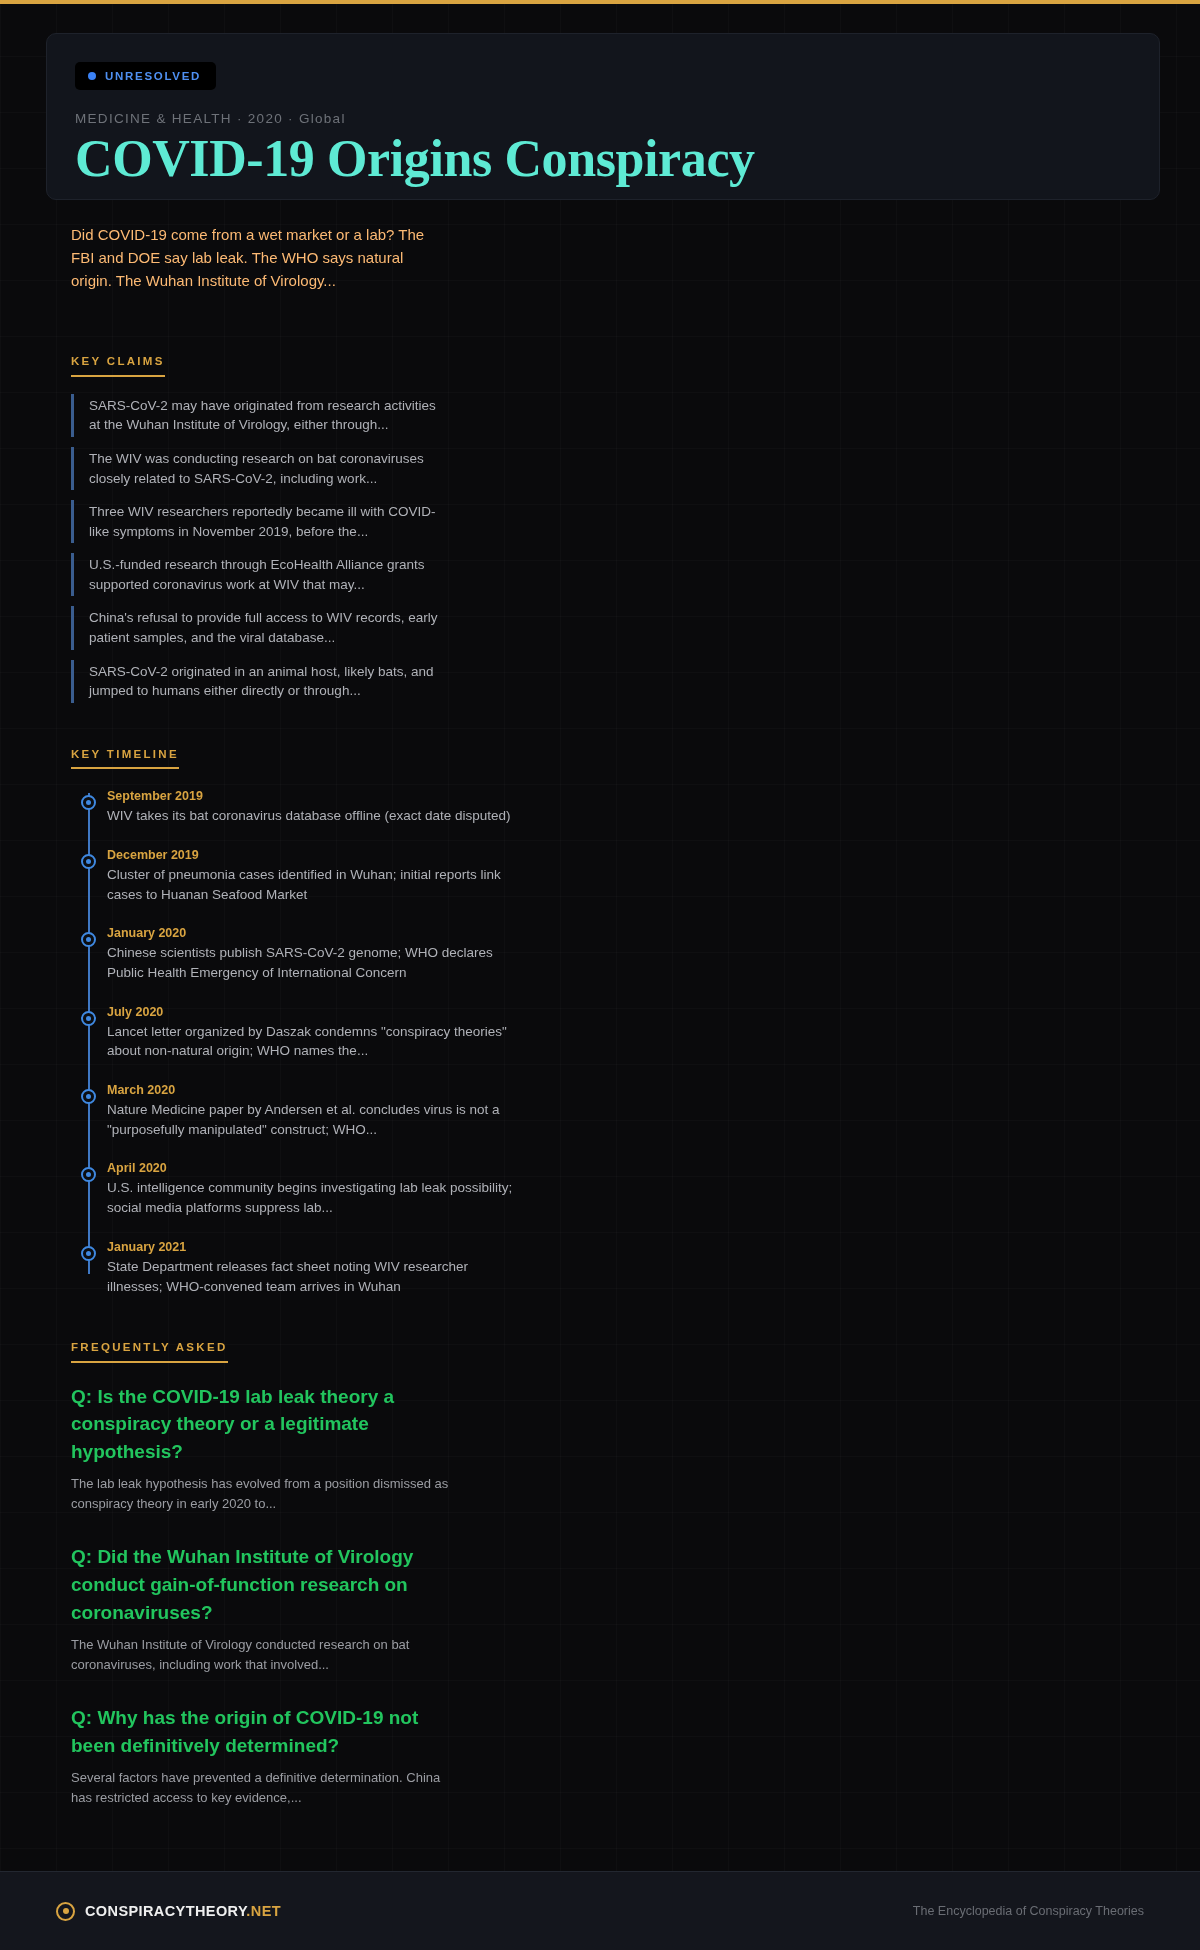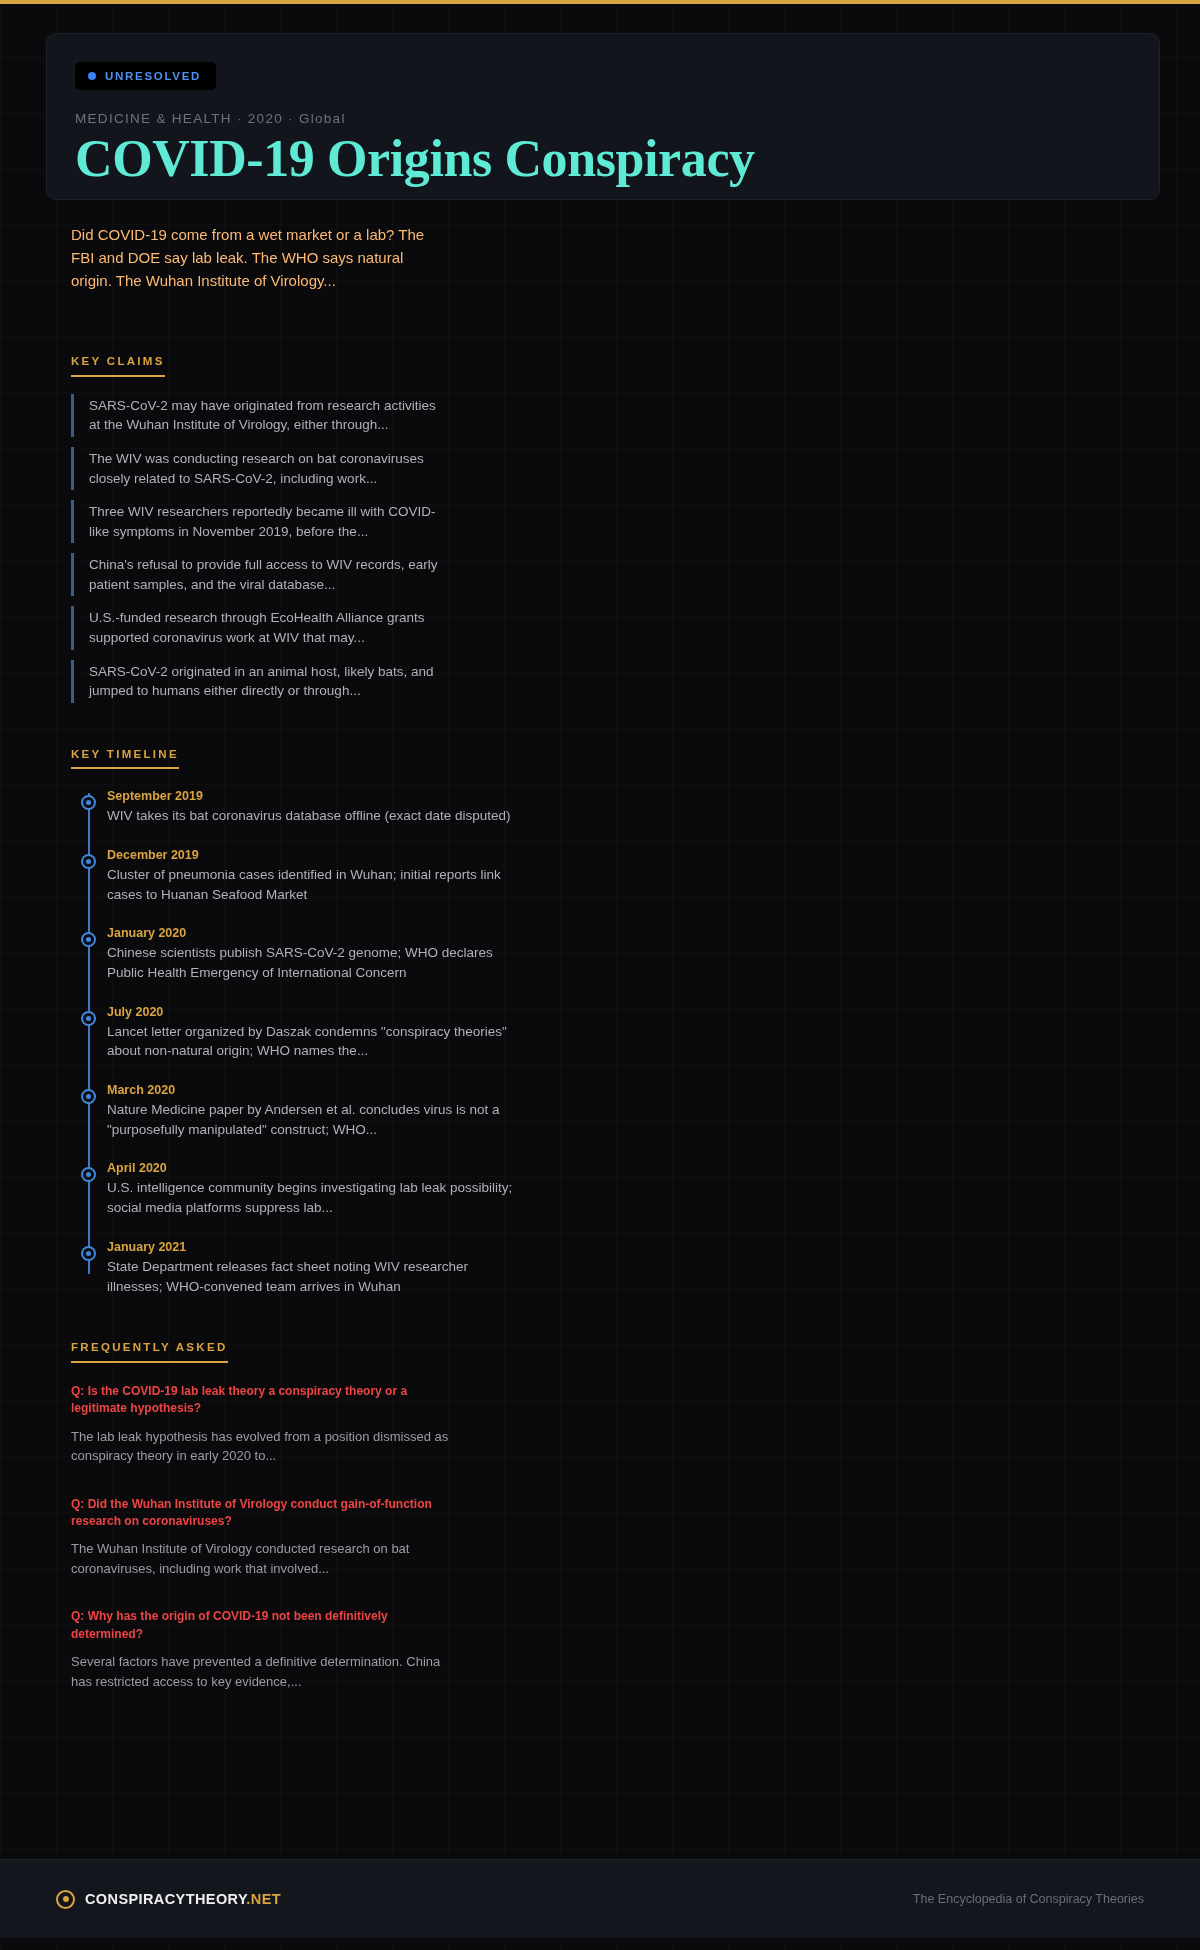--- a/index.html
+++ b/index.html
@@ -179,37 +179,37 @@
     font-size:13.5px;
     line-height:1.46;
     color:#b0b2b8;
   }
 
   
   #faq-section{ margin-top:42px; }
   .faq-list{ margin-top:20px; }
   .faq-item{ margin-bottom:30px; width:380px; }
   .faq-q{
-    font-size:12px;
-    font-weight:bold;
-    color:#ef4444;
+    font-size:19px;
+    font-weight:bold;
+    color:#22c55e;
     line-height:1.45;
     margin-bottom:9px;
   }
   .faq-a{
     font-size:13px;
     line-height:1.5;
     color:#9b9da3;
   }
 
   
   .footer{
     position:absolute;
     left:0; right:0;
-    bottom:12px;
+    bottom:0;
     height:79px;
     background:#14161d;
     border-top:1px solid #232730;
     display:flex;
     align-items:center;
     justify-content:space-between;
     padding:0 56px 0 56px;
     z-index:4;
   }
   .brand{
@@ -265,22 +265,22 @@
   <p class="summary">Did COVID-19 come from a wet market or a lab? The FBI and DOE say lab leak. The WHO says natural origin. The Wuhan Institute of Virology...</p>
 
   <div class="section" id="claims-section">
     <div class="sec-head-wrap">
       <span class="sec-head">KEY CLAIMS</span>
     </div>
     <div class="claims">
       <div class="claim">SARS-CoV-2 may have originated from research activities at the Wuhan Institute of Virology, either through...</div>
       <div class="claim">The WIV was conducting research on bat coronaviruses closely related to SARS-CoV-2, including work...</div>
       <div class="claim">Three WIV researchers reportedly became ill with COVID-like symptoms in November 2019, before the...</div>
+      <div class="claim">U.S.-funded research through EcoHealth Alliance grants supported coronavirus work at WIV that may...</div>
       <div class="claim">China's refusal to provide full access to WIV records, early patient samples, and the viral database...</div>
-      <div class="claim">U.S.-funded research through EcoHealth Alliance grants supported coronavirus work at WIV that may...</div>
       <div class="claim">SARS-CoV-2 originated in an animal host, likely bats, and jumped to humans either directly or through...</div>
     </div>
   </div>
 
   <div class="section" id="timeline-section">
     <div class="sec-head-wrap">
       <span class="sec-head">KEY TIMELINE</span>
     </div>
     <div class="timeline">
       <div class="tl-axis"></div>

